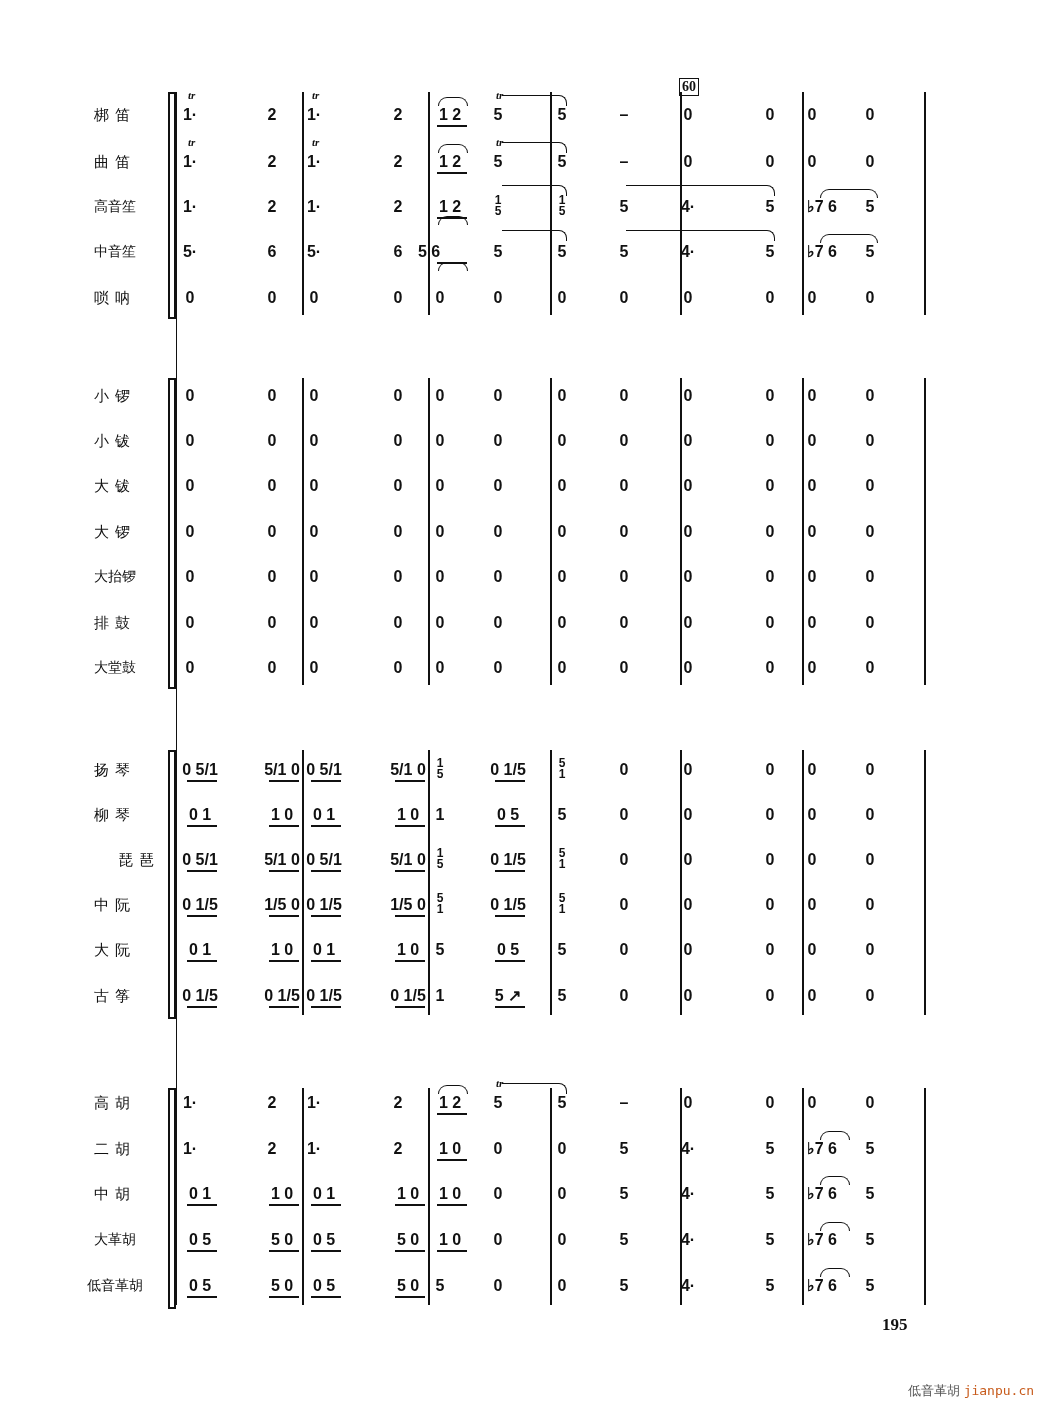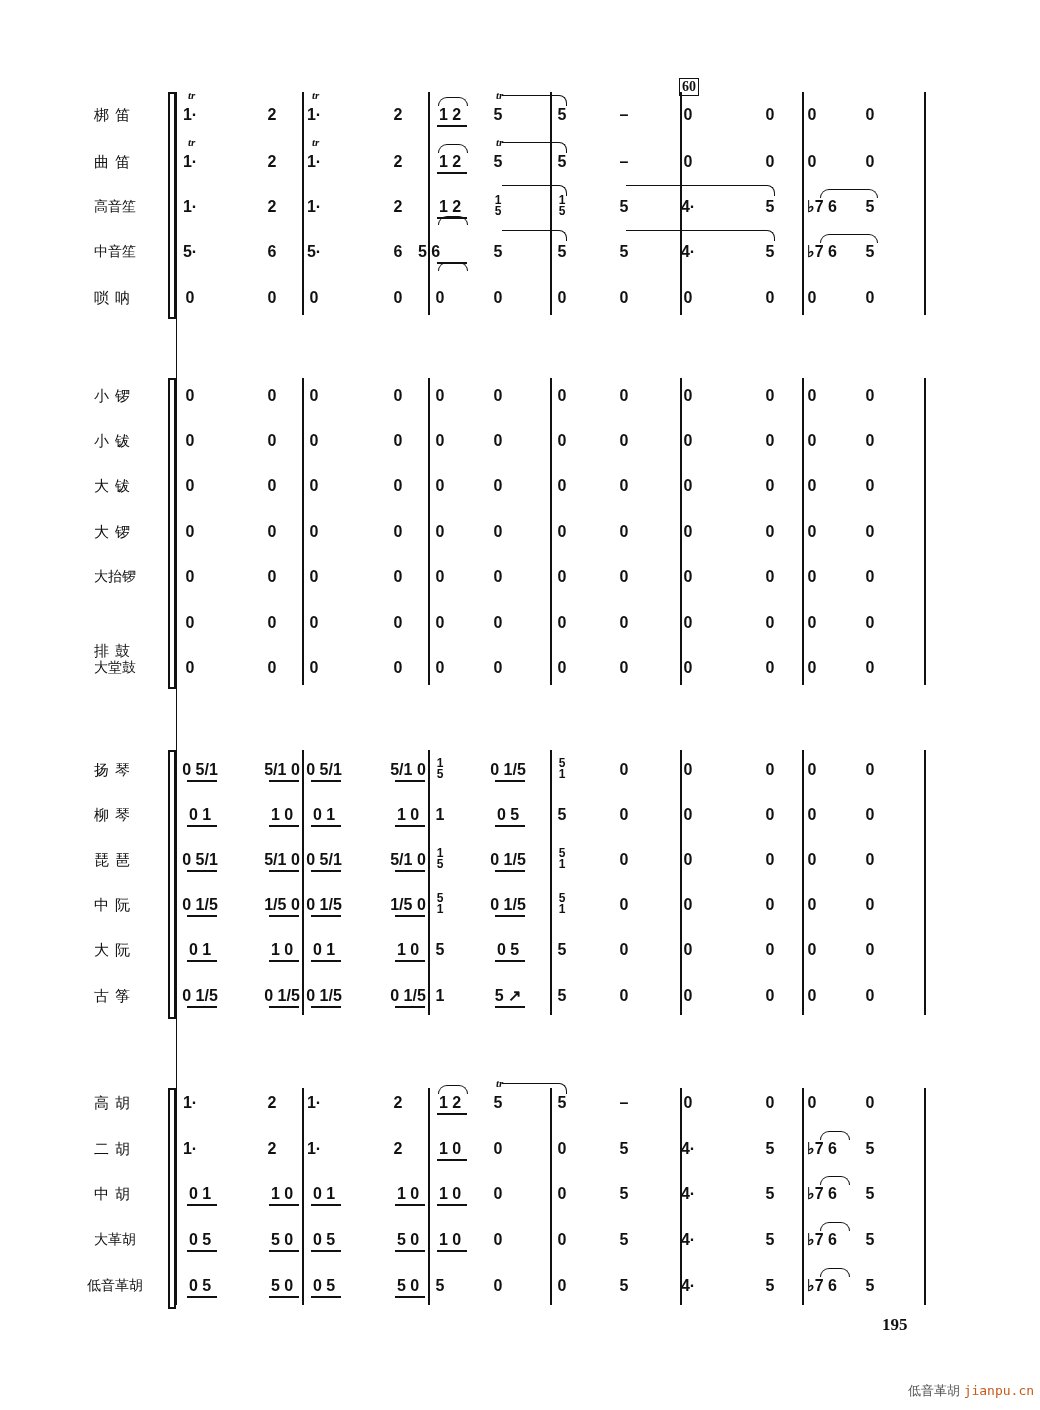--- a/index.html
+++ b/index.html
@@ -168,21 +168,21 @@
     <div class="note" style="left:314px; top:569px;">0</div>
     <div class="note" style="left:398px; top:569px;">0</div>
     <div class="note" style="left:440px; top:569px;">0</div>
     <div class="note" style="left:498px; top:569px;">0</div>
     <div class="note" style="left:562px; top:569px;">0</div>
     <div class="note" style="left:624px; top:569px;">0</div>
     <div class="note" style="left:688px; top:569px;">0</div>
     <div class="note" style="left:770px; top:569px;">0</div>
     <div class="note" style="left:812px; top:569px;">0</div>
     <div class="note" style="left:870px; top:569px;">0</div>
-    <div class="label" style="top:614px;margin-top:28px;">排鼓</div>
+    <div class="label" style="top:614px;">排鼓</div>
     <div class="note" style="left:190px; top:615px;">0</div>
     <div class="note" style="left:272px; top:615px;">0</div>
     <div class="note" style="left:314px; top:615px;">0</div>
     <div class="note" style="left:398px; top:615px;">0</div>
     <div class="note" style="left:440px; top:615px;">0</div>
     <div class="note" style="left:498px; top:615px;">0</div>
     <div class="note" style="left:562px; top:615px;">0</div>
     <div class="note" style="left:624px; top:615px;">0</div>
     <div class="note" style="left:688px; top:615px;">0</div>
     <div class="note" style="left:770px; top:615px;">0</div>
@@ -237,21 +237,21 @@
     <div class="ul" style="left:395px; top:825px; width:30px;"></div>
     <div class="note" style="left:440px; top:807px;">1</div>
     <div class="note" style="left:508px; top:807px;">0 5</div>
     <div class="ul" style="left:495px; top:825px; width:30px;"></div>
     <div class="note" style="left:562px; top:807px;">5</div>
     <div class="note" style="left:624px; top:807px;">0</div>
     <div class="note" style="left:688px; top:807px;">0</div>
     <div class="note" style="left:770px; top:807px;">0</div>
     <div class="note" style="left:812px; top:807px;">0</div>
     <div class="note" style="left:870px; top:807px;">0</div>
-    <div class="label" style="top:851px;">琵琶</div>
+    <div class="label" style="top:851px;text-align:right;">琵琶</div>
     <div class="note" style="left:200px; top:852px;">0 5/1</div>
     <div class="ul" style="left:187px; top:870px; width:30px;"></div>
     <div class="note" style="left:282px; top:852px;">5/1 0</div>
     <div class="ul" style="left:269px; top:870px; width:30px;"></div>
     <div class="note" style="left:324px; top:852px;">0 5/1</div>
     <div class="ul" style="left:311px; top:870px; width:30px;"></div>
     <div class="note" style="left:408px; top:852px;">5/1 0</div>
     <div class="ul" style="left:395px; top:870px; width:30px;"></div>
     <div class="stack" style="left:440px; top:848px;">1<br>5</div>
     <div class="note" style="left:508px; top:852px;">0 1/5</div>

